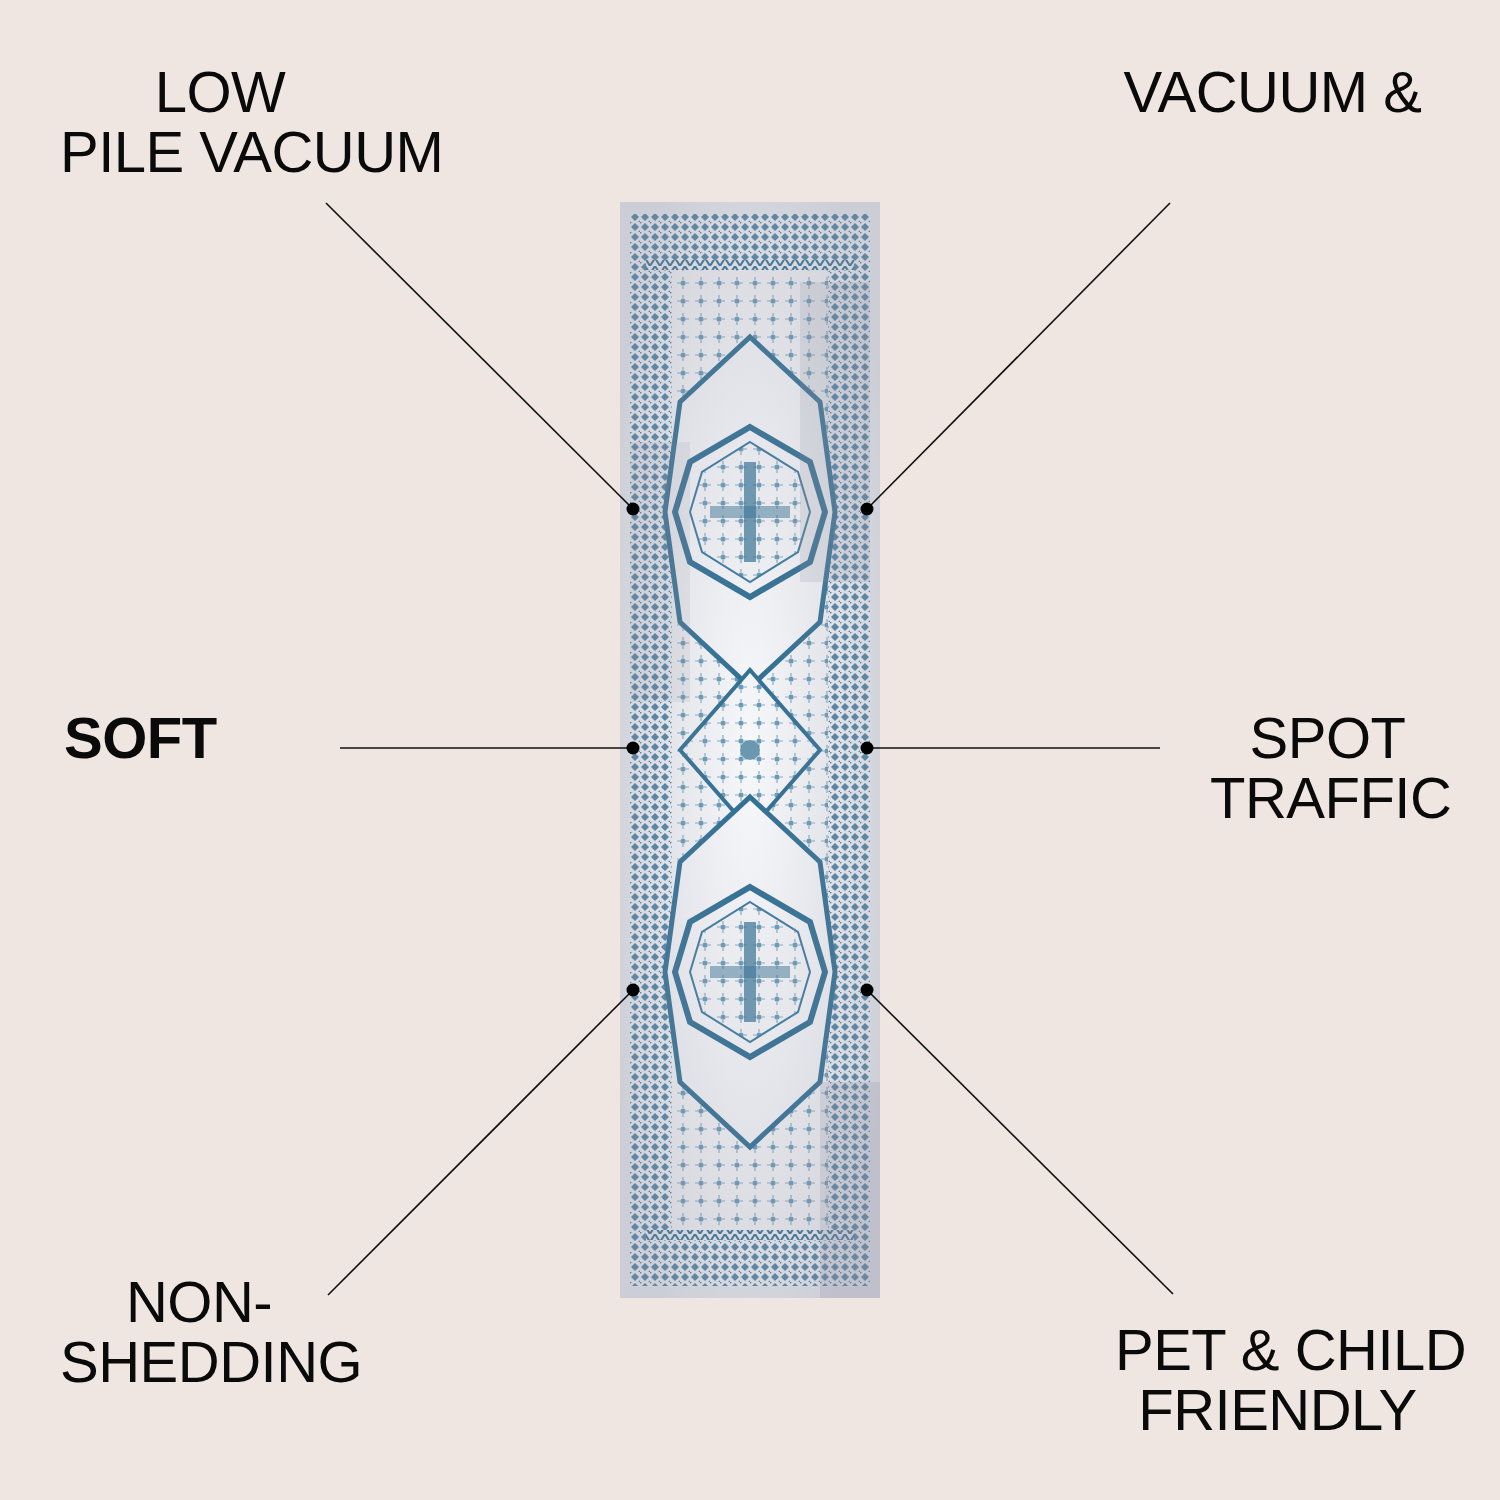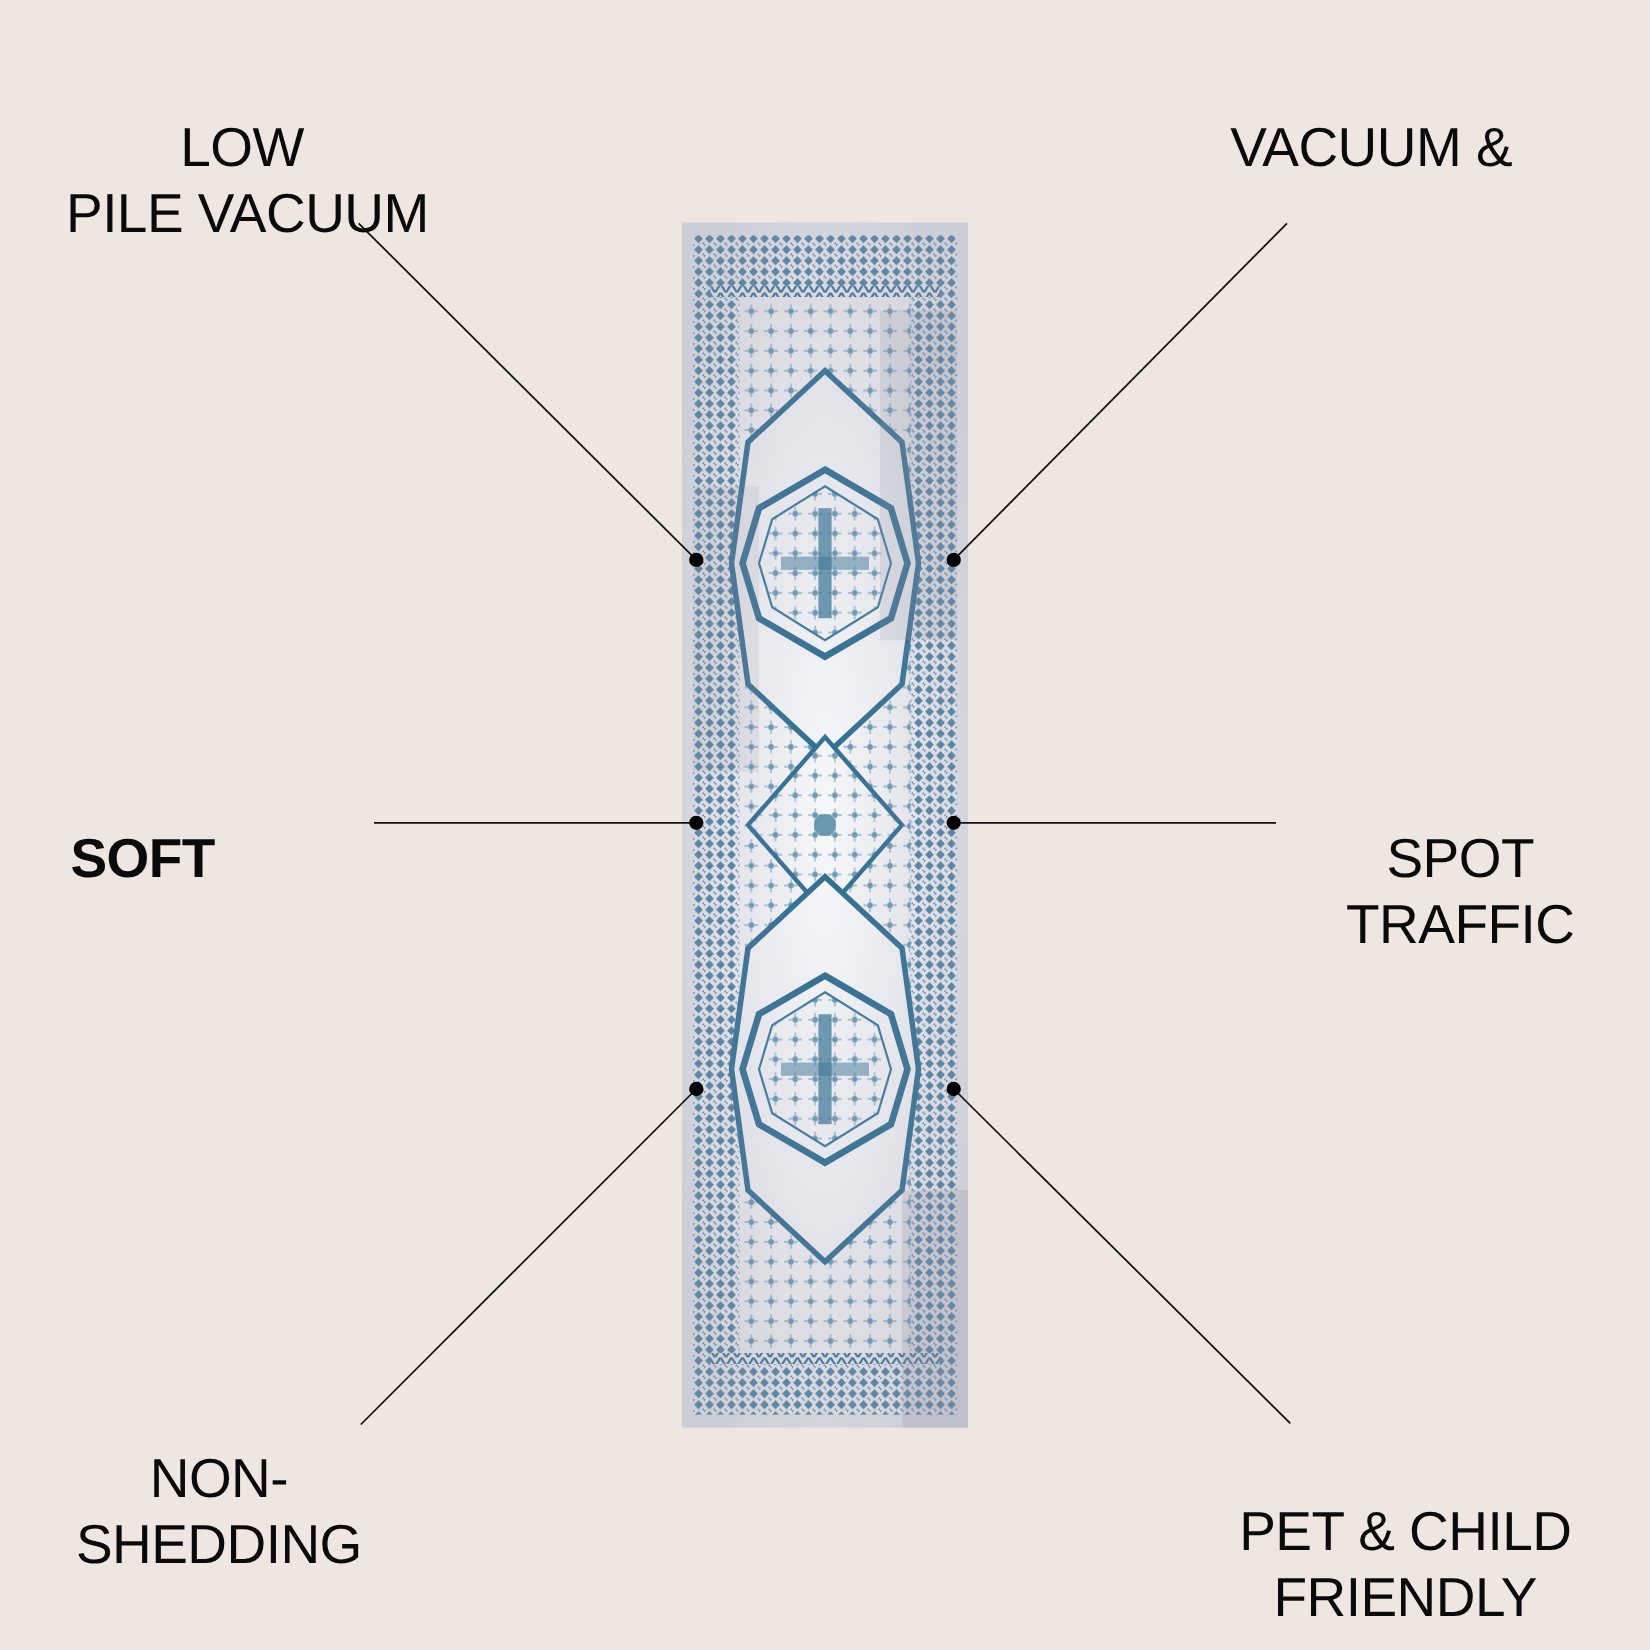--- a/index.html
+++ b/index.html
@@ -5,30 +5,29 @@
   html, body { margin: 0; padding: 0; }
   body {
     width: 1500px; height: 1500px;
     background: #efe6e2;
     position: relative; overflow: hidden;
     font-family: "Liberation Sans", sans-serif;
     color: #0a0a0a;
   }
   .label {
     position: absolute;
-    font-size: 50px;
+    font-size: 58px;
     line-height: 60px;
     letter-spacing: -0.5px;
     text-align: center;
     white-space: nowrap;
-    margin-top: 42px;
   }
   .label span { display: block; }
   #lbl-low   { left: 60px;   top: 62px;   width: 320px; }
-  #lbl-vac   { left: 1079px; top: 62px;   width: 335px; text-align: center; }
+  #lbl-vac   { left: 1105px; top: 62px;   width: 335px; text-align: center; }
   #lbl-soft  { left: 64px;  top: 708px;  text-align: left; font-weight: bold; }
   #lbl-high  { left: 1210px; top: 708px;  width: 235px; }
   #lbl-non   { left: 60px;   top: 1272px; width: 278px; }
   #lbl-pet   { left: 1115px; top: 1320px; width: 325px; }
   svg.overlay { position: absolute; left: 0; top: 0; }
   .rug { position: absolute; left: 620px; top: 202px; width: 260px; height: 1096px; }
 </style>
 </head>
 <body>
 

